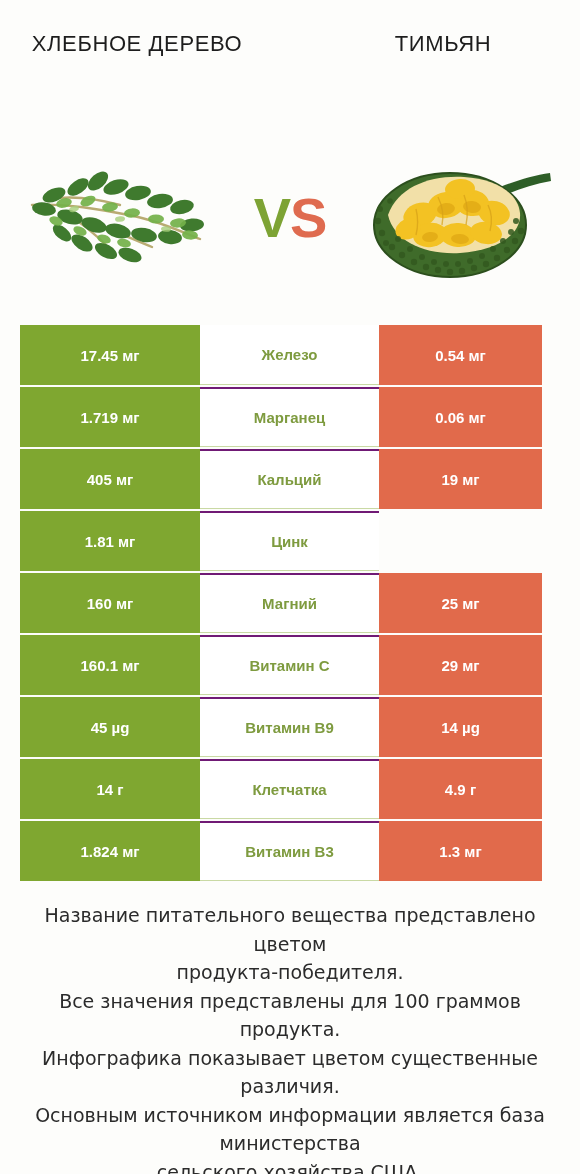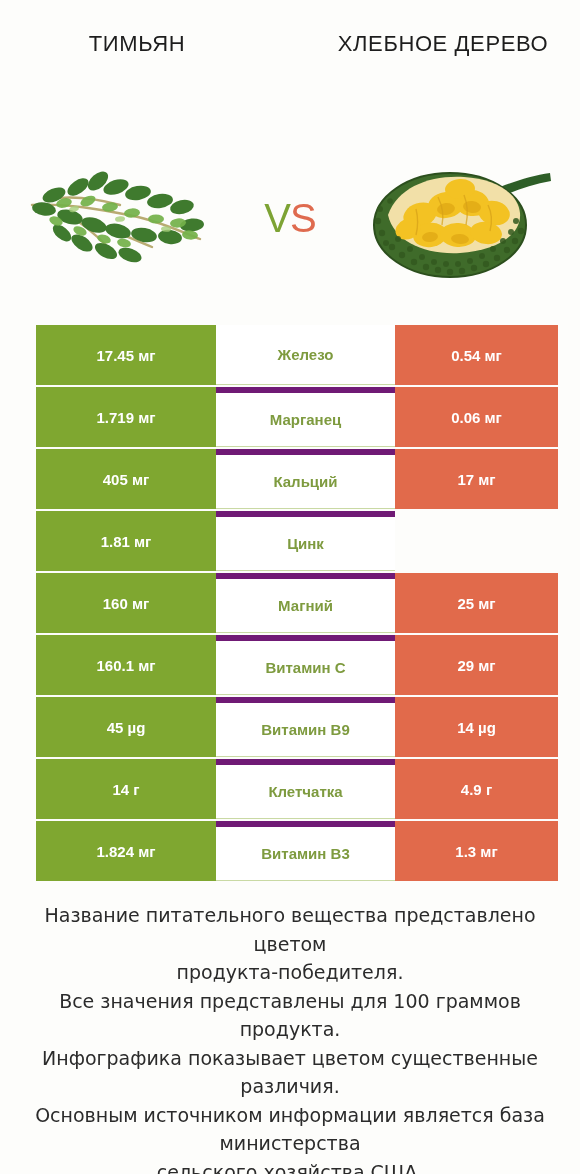--- a/index.html
+++ b/index.html
@@ -49,61 +49,60 @@
   }
   .hero-img {
     width: 200px;
     height: 150px;
     display: flex;
     align-items: center;
     justify-content: center;
     flex: 0 0 auto;
   }
   .vs {
-    font-size: 40px;
-    font-weight: 400;
+    font-size: 56px;
+    font-weight: 700;
     letter-spacing: -1px;
     line-height: 1;
     flex: 0 0 auto;
     user-select: none;
   }
   .vs .v { color: #7da334; }
   .vs .s { color: #df6b4f; }
 
   
   .table {
     width: 540px;
     margin: 0 auto;
     border-collapse: separate;
     border-spacing: 0;
   }
   .row {
     display: flex;
     height: 60px;
     margin-bottom: 2px;
-    margin-left: 16px;
   }
   .cell {
     display: flex;
     align-items: center;
     justify-content: center;
     font-size: 15px;
     font-weight: bold;
     box-sizing: border-box;
   }
   .cell.left {
     width: 180px;
     background: #7fa730;
     color: #ffffff;
   }
   .cell.mid {
     width: 179px;
     background: #ffffff;
     color: #7e9b3f;
-    border-top: 6px solid #701a75;
+    border-top: 2px solid #701a75;
     border-bottom: 1px solid #c9d9a4;
   }
   .cell.right {
     width: 163px;
     background: #e16a4b;
     color: #ffffff;
   }
   .row:first-child .cell.mid { border-top: none; }
 
   
@@ -115,22 +114,22 @@
     line-height: 1.5;
     color: #2b2b2b;
     font-family: "DejaVu Sans", "Liberation Sans", sans-serif;
   }
   .footnote div { white-space: pre-line; }
 </style>
 </head>
 <body>
 
 <div class="header">
+  <div class="title right">ХЛЕБНОЕ ДЕРЕВО</div>
   <div class="title left">ТИМЬЯН</div>
-  <div class="title right">ХЛЕБНОЕ ДЕРЕВО</div>
 </div>
 
 <div class="hero">
 
   <div class="hero-img">
     <svg width="200" height="150" viewBox="0 0 200 150">
       <g stroke="#b9ab72" stroke-width="2.4" fill="none" stroke-linecap="round">
         <path d="M12 62 C45 60, 80 66, 118 74 C140 79, 160 88, 180 96"></path>
         <path d="M30 56 C55 52, 78 56, 100 62"></path>
         <path d="M70 80 C92 86, 112 96, 132 104"></path>
@@ -259,21 +258,21 @@
 
   <div class="row">
     <div class="cell left">1.719 мг</div>
     <div class="cell mid">Марганец</div>
     <div class="cell right">0.06 мг</div>
   </div>
 
   <div class="row">
     <div class="cell left">405 мг</div>
     <div class="cell mid">Кальций</div>
-    <div class="cell right">17 мг</div>
+    <div class="cell right">19 мг</div>
   </div>
 
   <div class="row">
     <div class="cell left">1.81 мг</div>
     <div class="cell mid">Цинк</div>
   </div>
 
   <div class="row">
     <div class="cell left">160 мг</div>
     <div class="cell mid">Магний</div>

